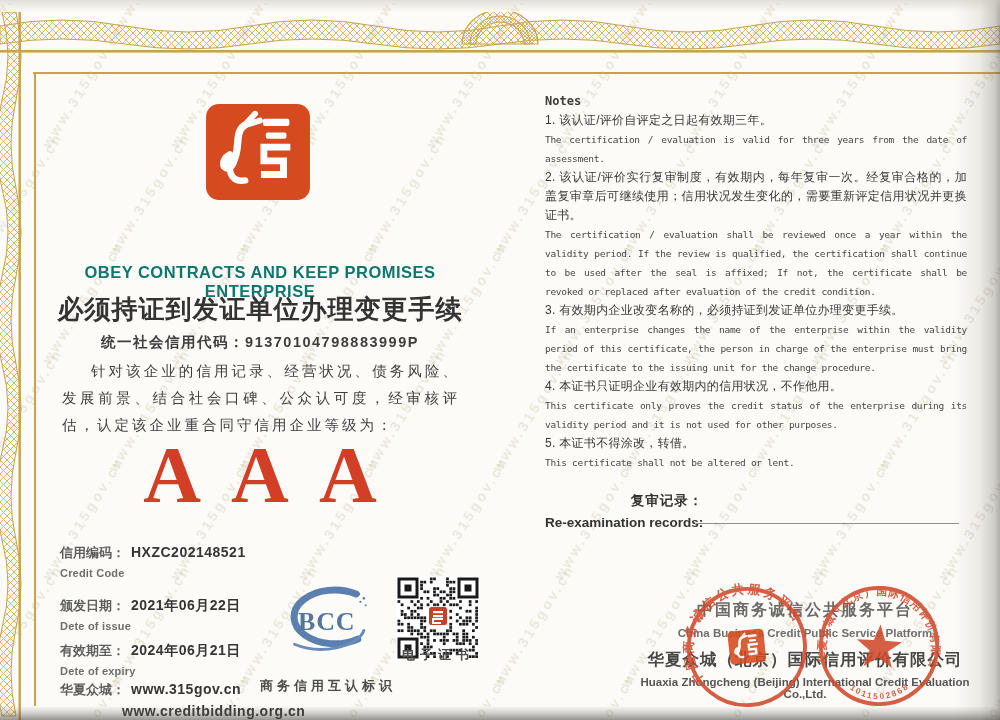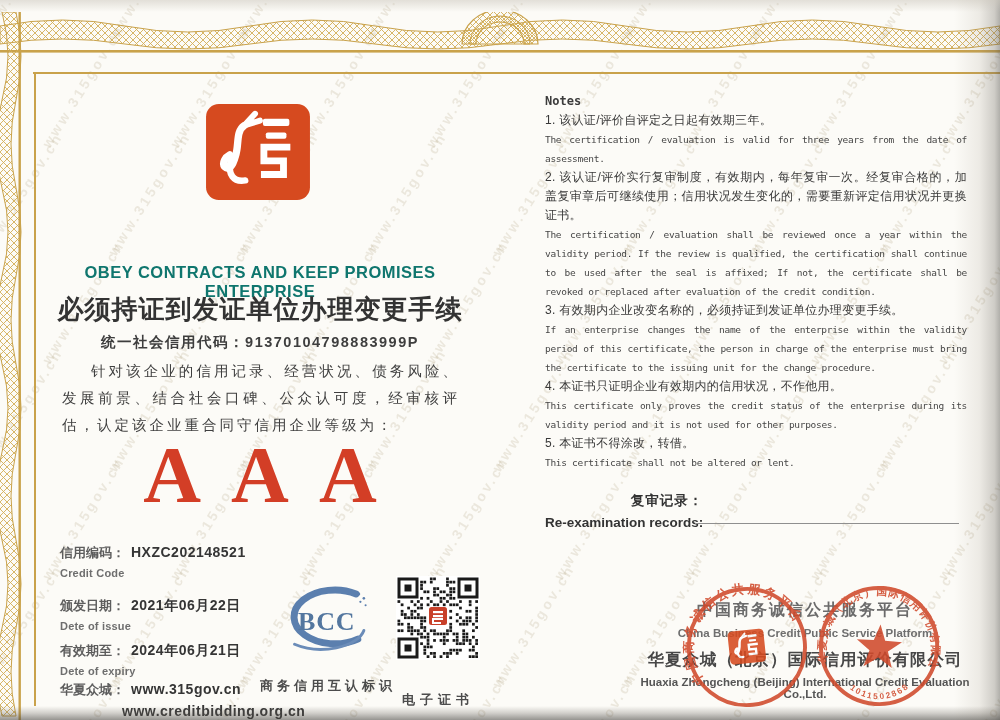--- a/index.html
+++ b/index.html
@@ -50,21 +50,21 @@
   .field{position:absolute;left:60px;z-index:3;white-space:nowrap;}
   .field .lab{font-size:13px;font-weight:bold;color:var(--label-gray);}
   .field .val{font-size:14px;font-weight:bold;color:#353535;margin-left:6px;letter-spacing:.5px;margin-top:48px;}
   .field .sub{font-size:11px;font-weight:bold;color:#6e6e6e;margin-top:5px;letter-spacing:.2px;}
   .field .val2{font-size:14px;font-weight:bold;color:#353535;margin-top:4px;margin-left:62px;letter-spacing:.5px;}
 
   .bcc-wrap{position:absolute;left:272px;top:583px;width:104px;height:74px;z-index:3;}
   .mutual-label{position:absolute;left:258px;top:677px;width:140px;text-align:center;z-index:3;
     font-size:13px;font-weight:bold;color:#4c4c4c;letter-spacing:4px;}
   .qr-wrap{position:absolute;left:396px;top:576px;width:84px;height:84px;z-index:3;}
-  .ecert-label{position:absolute;left:390px;top:691px;width:96px;text-align:center;z-index:3;
+  .ecert-label{position:absolute;left:390px;top:646px;width:96px;text-align:center;z-index:3;
     font-size:13px;font-weight:bold;color:#4c4c4c;letter-spacing:5px;}
 
   
   .notes{position:absolute;left:545px;top:94px;width:422px;z-index:3;color:#3c3c3c;}
   .notes .h-cn{font-size:13px;font-weight:bold;margin-bottom:6px;}
   .notes .h-en{font-size:12px;font-weight:bold;font-family:"DejaVu Sans Mono",monospace;margin-bottom:3px;}
   .notes .cn{font-size:12px;line-height:19px;letter-spacing:.3px;text-align:justify;color:#383838;}
   .notes .en{font-size:9.5px;line-height:19px;letter-spacing:-.3px;text-align:justify;
     font-family:"DejaVu Sans Mono",monospace;color:#454545;}
 

